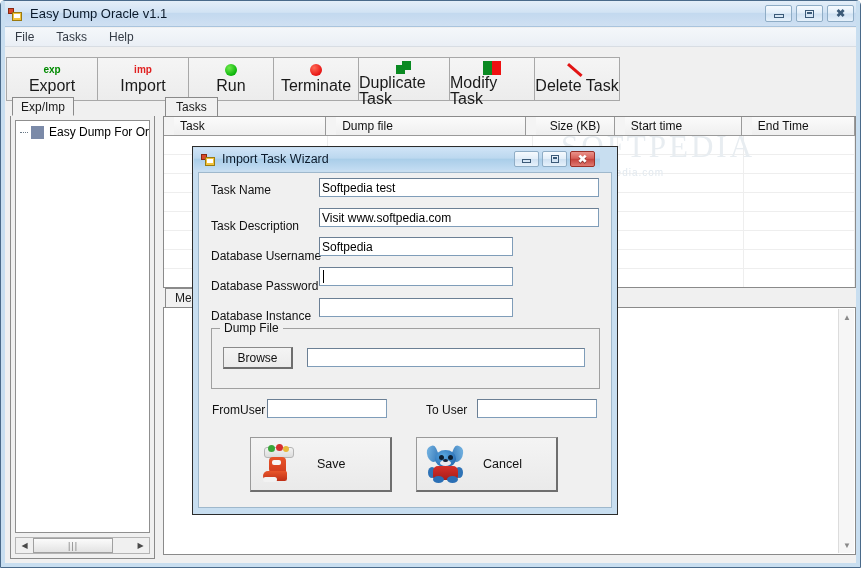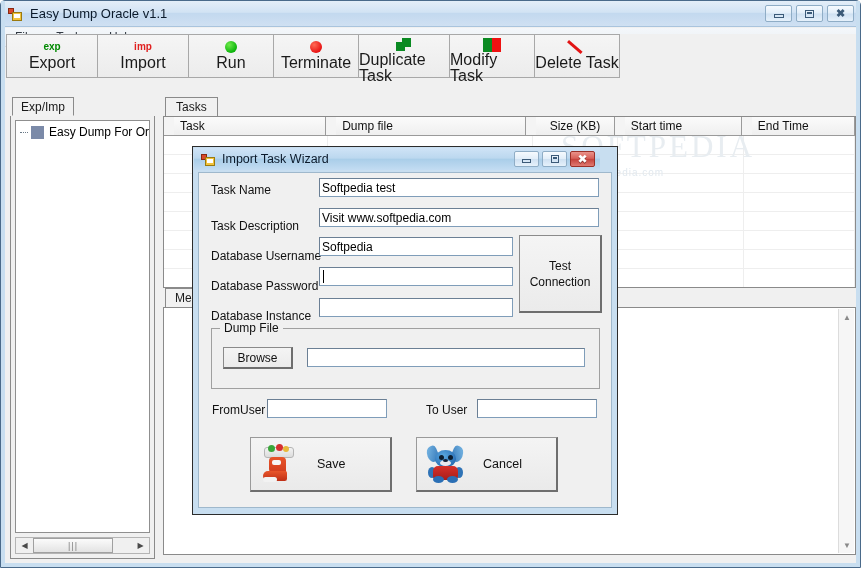--- a/index.html
+++ b/index.html
@@ -126,21 +126,21 @@
   .menu-item {
     font-size: 12px;
     color: #333a44;
     margin-right: 22px;
     cursor: default;
   }
 
   
   #toolbar {
     position: absolute;
-    left: 5px; top: 33px;
+    left: 5px; top: 56px;
     width: 850px; height: 46px;
     background: #f0f0f0;
     display: flex;
     align-items: flex-start;
   }
   .tb-btn {
     height: 44px;
     box-sizing: border-box;
     border: 1px solid #a8a8a8;
     background: linear-gradient(to bottom, #f5f5f5 0%, #ececec 100%);
@@ -955,24 +955,20 @@
     </div>
     <div class="text-input focused" style="position:absolute;left:318px;top:266px;width:194px;pointer-events:auto;">
         <span class="caret"></span>
       </div>
 
     <div class="form-row" style="left:210px;top:308px;pointer-events:auto;">
       <span class="form-label" style="width:108px">Database Instance</span>
     </div>
     <div class="text-input" style="position:absolute;left:318px;top:297px;width:194px;pointer-events:auto;" placeholder=""></div>
 
-    <div id="btn-test-connection" style="pointer-events:auto;">
-      <span>Test</span>
-      <span>Connection</span>
-    </div>
 
     <div id="dump-file-group"></div>
     <div id="dump-file-legend">Dump File</div>
     <div id="btn-browse" style="pointer-events:auto;">Browse</div>
     <div class="text-input" style="position:absolute;left:306px;top:347px;width:278px;pointer-events:auto;" placeholder=""></div>
 
     <span class="form-label" style="position:absolute;left:211px;top:402px;pointer-events:auto;">FromUser</span>
     <div class="text-input" style="position:absolute;left:266px;top:398px;width:120px;pointer-events:auto;"></div>
 
     <span class="form-label" style="position:absolute;left:425px;top:402px;pointer-events:auto;">To User</span>

